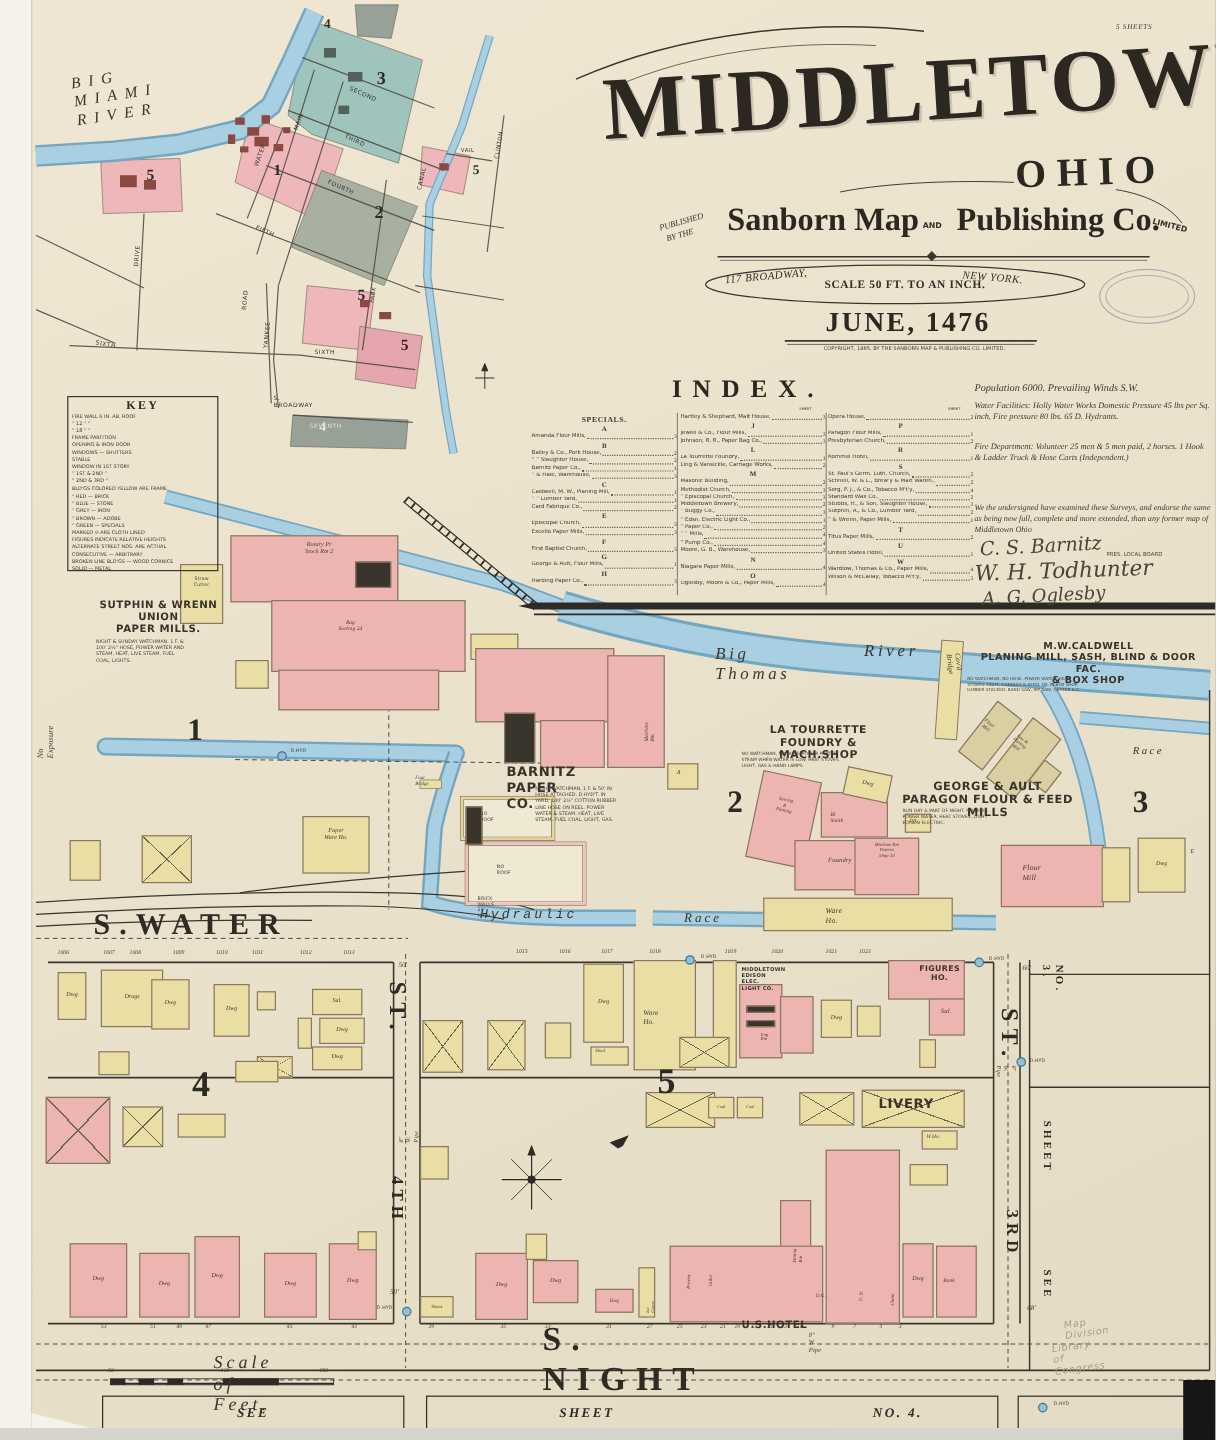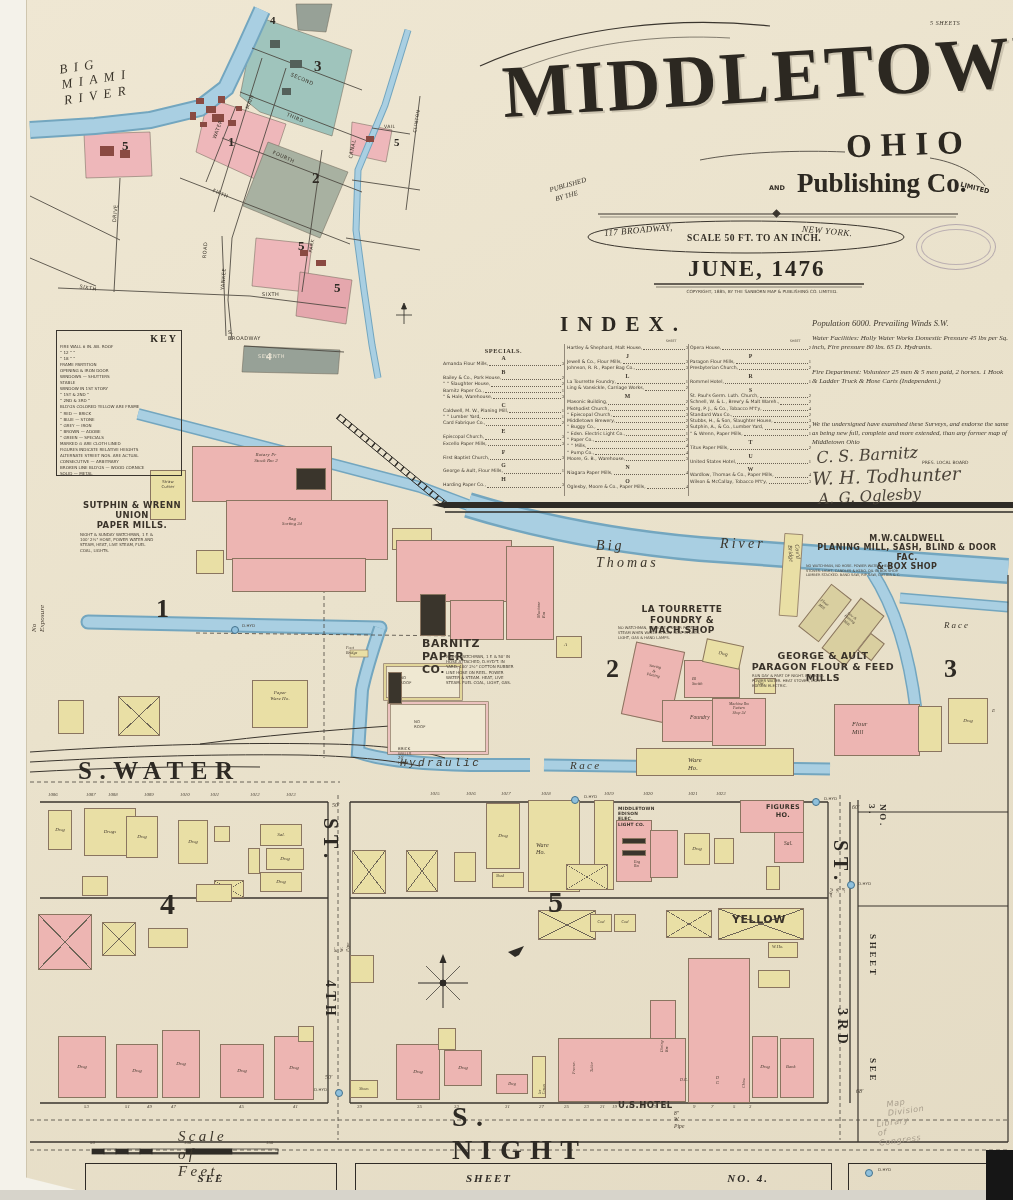--- a/index.html
+++ b/index.html
@@ -62,21 +62,21 @@
   .ixrow{display:flex;align-items:flex-end;font:4.6px "DejaVu Sans",sans-serif;
          line-height:6.3px;color:#3f382e}
   .ixrow .ixn{white-space:nowrap;overflow:hidden}
   .ixlead{flex:1;border-bottom:.7px dotted #6b6254;margin:0 1px 1px 1px;min-width:3px}
   .ixp{font-family:"Liberation Serif",serif}
   .ixhead{display:block;text-align:center;font:700 5.8px "Liberation Serif",serif;margin-top:1.6px}
   .ixspec{font-size:6.4px;letter-spacing:.08em}
   .ixcap{position:absolute;font-size:3.2px;font-family:"DejaVu Sans",sans-serif;color:#4a4237}
   
   #key{left:56px;top:330px;width:126px;height:146px;border:1.2px solid #3a352e;padding:2px 3px;box-sizing:border-box}
-  #key-title{text-align:right;font:700 10px "Liberation Serif",serif;letter-spacing:2px;color:#2c2821}
+  #key-title{text-align:center;font:700 10px "Liberation Serif",serif;letter-spacing:2px;color:#2c2821}
   .keyline{font:4.1px "DejaVu Sans",sans-serif;line-height:6.05px;color:#3f382e;
            white-space:nowrap;overflow:hidden}
   
   .note{position:absolute;font-family:"Liberation Serif",serif;font-style:italic;color:#3f382e}
   #n-pop{left:812px;top:318px;width:200px;font-size:8.5px}
   #n-water{left:812px;top:334px;width:198px;font-size:7px;line-height:1.3}
   #n-fire{left:812px;top:368px;width:198px;font-size:7px;line-height:1.3}
   #n-endorse{left:812px;top:420px;width:200px;font-size:6.8px;line-height:1.3}
   .sig{position:absolute;font-family:"DejaVu Serif",serif;font-style:italic;color:#4a4339;transform-origin:0 0}
   #n-sig1{left:816px;top:448px;font-size:16px;transform:rotate(-3deg)}
@@ -605,21 +605,21 @@
 PARAGON FLOUR &amp; FEED MILLS</div>
       <div class="ml fine" style="left: 752px; top: 674px; width: 140px; font-size: 3.8px;">RUN DAY &amp; PART OF NIGHT. NO HOSE.
 POWER WATER. HEAT STOVES, LIGHT
 EDISON ELECTRIC.</div>
       <div class="ml biz" style="left: 618px; top: 806px; font-size: 4.4px;">MIDDLETOWN
 EDISON ELEC.
 LIGHT CO.</div>
       <div class="ml biz ctr" style="left: 762px; top: 804px; width: 42px; font-size: 6.5px;">FIGURES
 HO.</div>
       <div class="ml scr" style="left: 784px; top: 840px; font-size: 5.5px;">Sal.</div>
-      <div class="ml biz" style="left: 732px; top: 914px; font-size: 11px;">YELLOW</div>
+      <div class="ml biz" style="left: 732px; top: 914px; font-size: 11px;">LIVERY</div>
       <div class="ml biz" style="left: 618px; top: 1100px; font-size: 8.5px;">U.S.HOTEL</div>
       <div class="ml scr" style="left: 674px; top: 1110px; font-size: 5.5px;">8" W. Pipe</div>
       <div class="ml scr" style="left: 333px; top: 952px; font-size: 5px; transform: rotate(-90deg);">8" W. Pipe</div>
       <div class="ml scr" style="left: 846px; top: 888px; font-size: 5px; transform: rotate(90deg);">8" W. Pipe</div>
       <div class="ml no" style="left: 156px; top: 594px; font-size: 26px;">1</div>
       <div class="ml no" style="left: 606px; top: 654px; font-size: 26px;">2</div>
       <div class="ml no" style="left: 944px; top: 654px; font-size: 26px;">3</div>
       <div class="ml no" style="left: 160px; top: 886px; font-size: 30px;">4</div>
       <div class="ml no" style="left: 548px; top: 884px; font-size: 30px;">5</div>
       <div class="ml hn" style="left: 332px; top: 802px; font-size: 6px;">50'</div>
@@ -762,20 +762,21 @@
       <div class="hyd" style="left: 338px; top: 1092px;"></div>
       <div class="hyd" style="left: 20px; top: 786px;"></div>
       <div class="hyd" style="left: 868px; top: 1172px;"></div>
     </div>
 
   <div class="ml" id="sheets-note">5 SHEETS</div>
   <div class="abs" id="t-city">MIDDLETOWN</div>
   <div class="abs" id="t-state">OHIO</div>
   <div class="abs" id="t-pub1">PUBLISHED</div>
   <div class="abs" id="t-pub2">BY THE</div>
+  <div class="abs" id="t-pubname">Sanborn Map</div>
   <div class="abs" id="t-and">AND</div>
   <div class="abs" id="t-pubname2">Publishing Co.</div>
   <div class="abs" id="t-ltd">LIMITED</div>
   <div class="abs" id="t-addr">117 BROADWAY,</div>
   <div class="abs" id="t-scale">SCALE 50 FT. TO AN INCH.</div>
   <div class="abs" id="t-ny">NEW YORK.</div>
   <div class="abs" id="t-date">JUNE, 1476</div>
   <div class="abs" id="t-copy">COPYRIGHT, 1885, BY THE SANBORN MAP &amp; PUBLISHING CO. LIMITED.</div>
   <div class="abs" id="stamp"></div>
 

